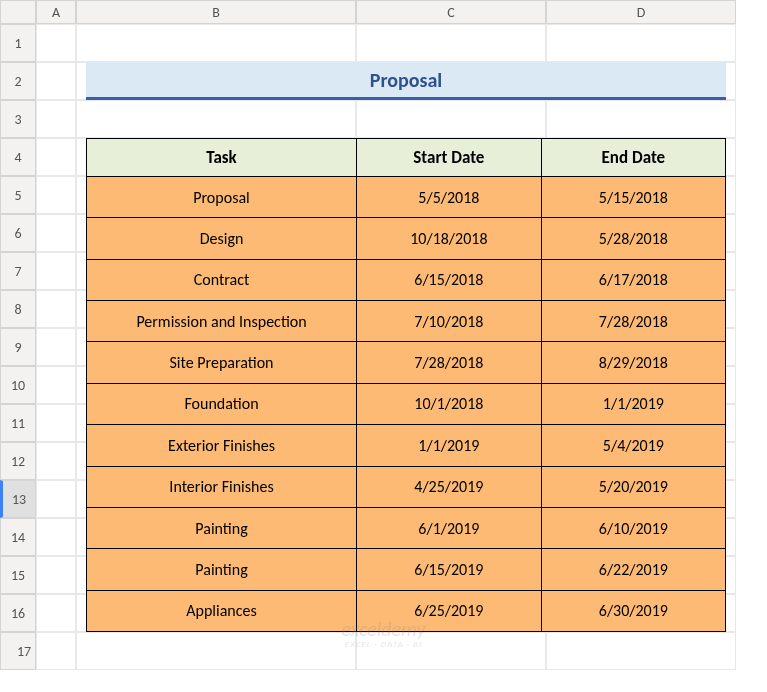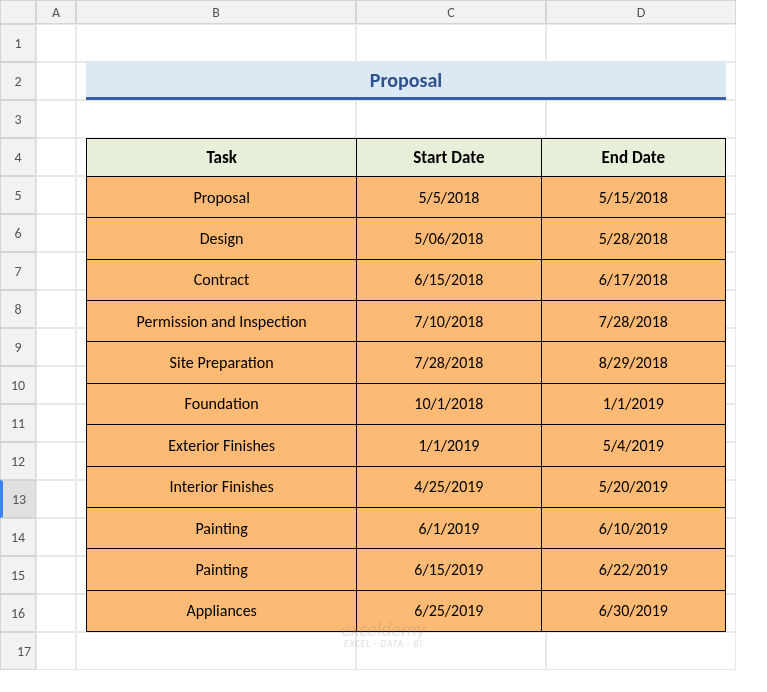--- a/index.html
+++ b/index.html
@@ -93,21 +93,20 @@
       font-style: italic;
       color: #888;
       pointer-events: none;
       text-align: center;
       line-height: 1;
     }
     .watermark .sub {
       font-size: 9px;
       letter-spacing: 1px;
       display: block;
-      font-weight: bold;
     }
   </style>
 </head>
 <body>
 
 <div class="spreadsheet">
   <div class="corner"></div>
   <div class="col-header">A</div>
   <div class="col-header">B</div>
   <div class="col-header">C</div>
@@ -132,21 +131,21 @@
         </tr>
       </thead>
       <tbody>
           <tr>
             <td>Proposal</td>
             <td>5/5/2018</td>
             <td>5/15/2018</td>
           </tr>
           <tr>
             <td>Design</td>
-            <td>5/06/2018</td>
+            <td>10/18/2018</td>
             <td>5/28/2018</td>
           </tr>
           <tr>
             <td>Contract</td>
             <td>6/15/2018</td>
             <td>6/17/2018</td>
           </tr>
           <tr>
             <td>Permission and Inspection</td>
             <td>7/10/2018</td>

